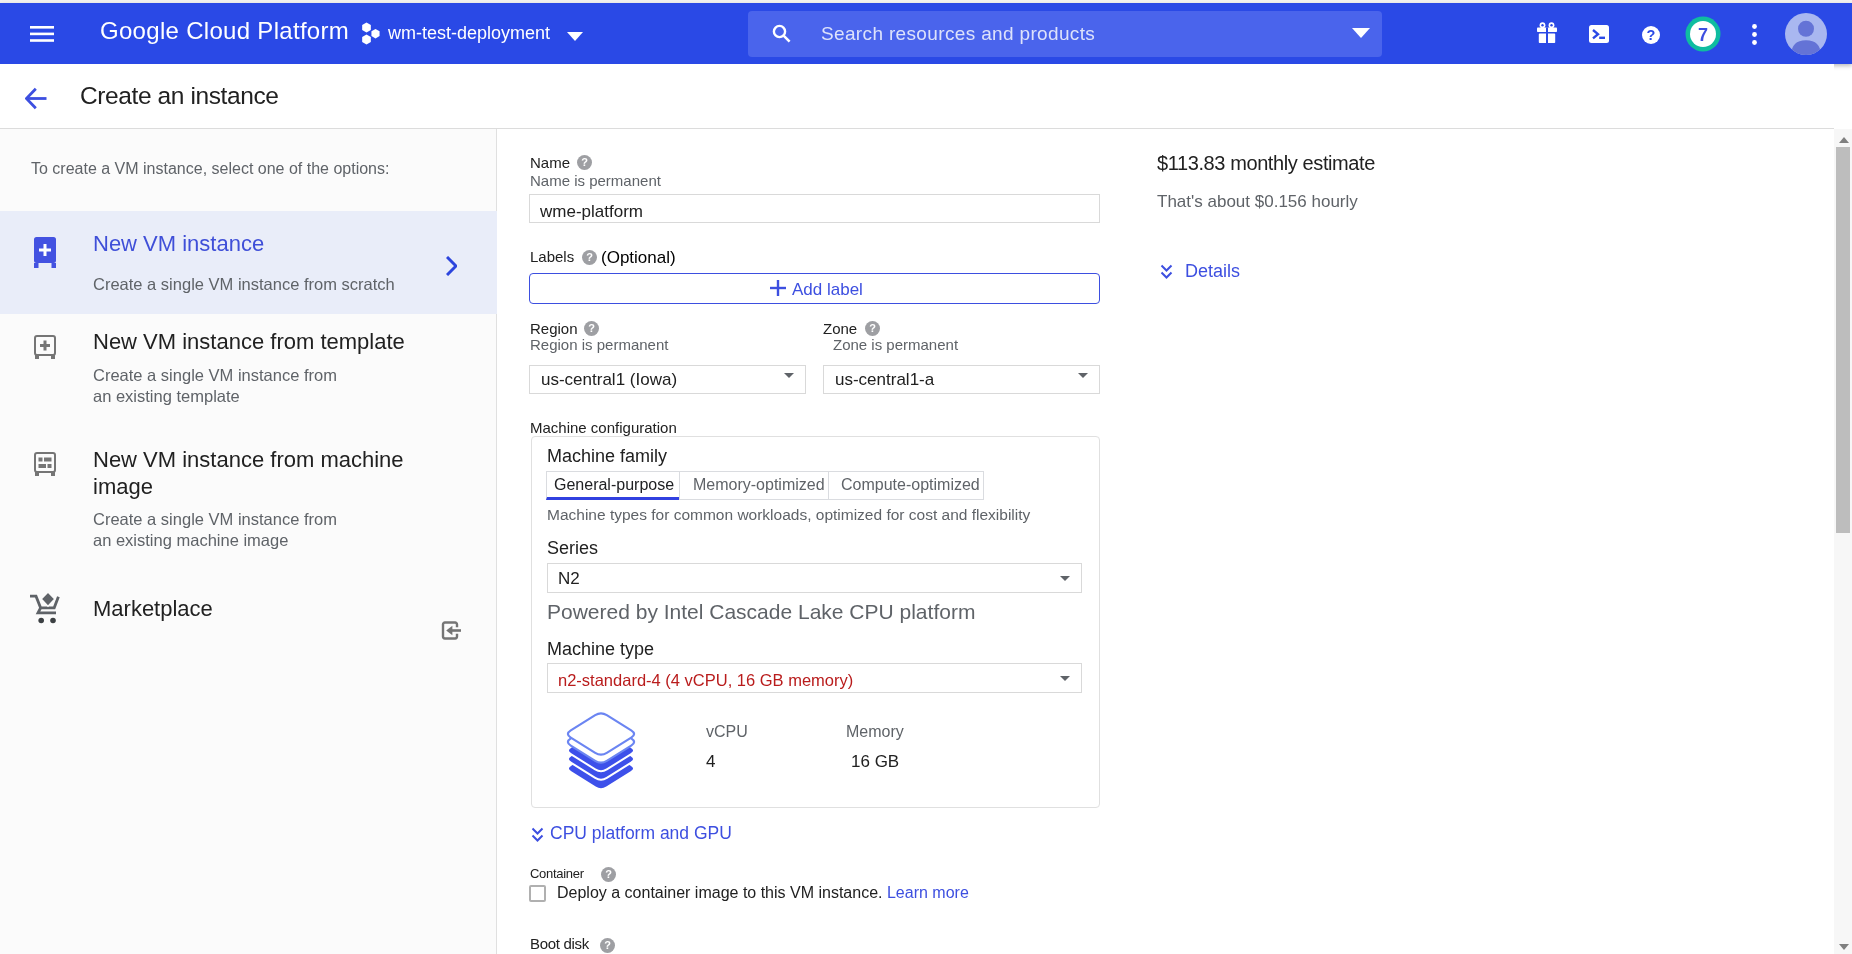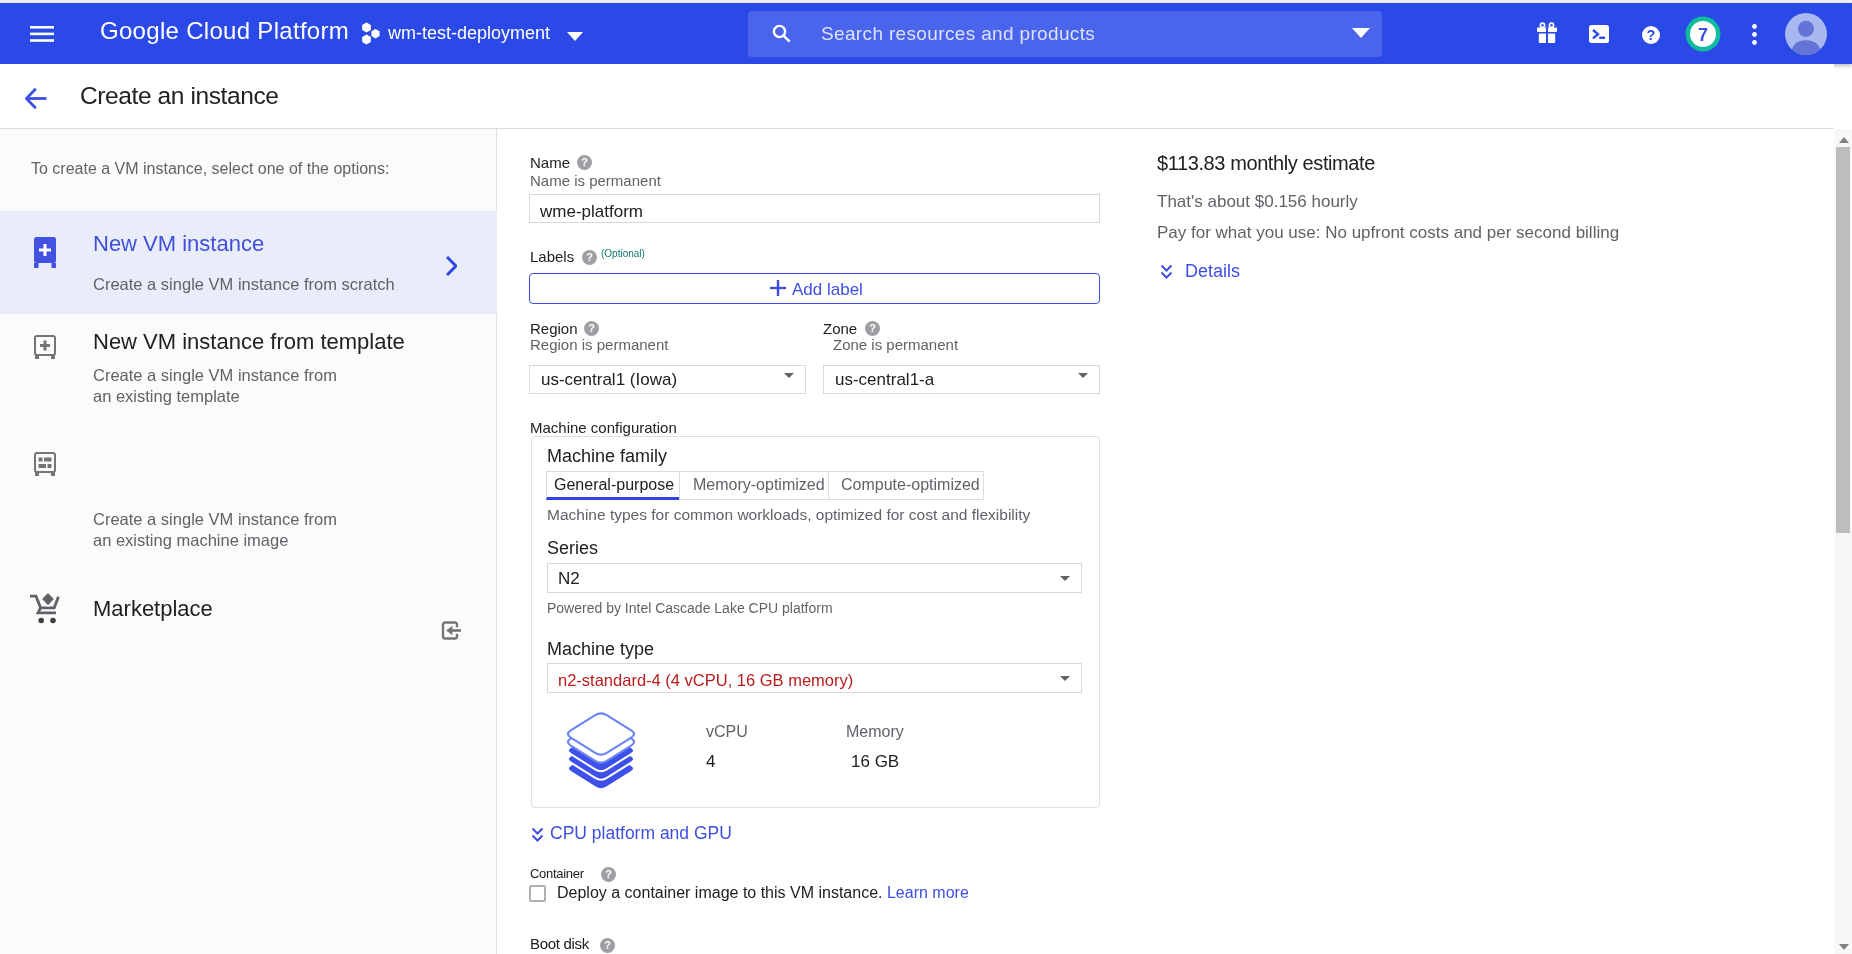--- a/index.html
+++ b/index.html
@@ -134,20 +134,21 @@
 
   <svg class="abs" style="left:34px;top:452px;" width="22" height="24" viewBox="0 0 22 24">
     <rect x="1" y="1" width="20" height="19" rx="2" fill="none" stroke="#757575" stroke-width="2"></rect>
     <rect x="4.5" y="5.5" width="4" height="4" fill="#757575"></rect>
     <rect x="10" y="5.5" width="7.5" height="4" fill="#757575"></rect>
     <rect x="4.5" y="12" width="7.5" height="4" fill="#757575"></rect>
     <rect x="13.5" y="12" width="4" height="4" fill="#757575"></rect>
     <rect x="1" y="20" width="4" height="4" fill="#757575"></rect>
     <rect x="17" y="20" width="4" height="4" fill="#757575"></rect>
   </svg>
+  <div class="t" style="left:93px;top:446px;font-size:22px;line-height:27px;color:#212121;">New VM instance from machine<br>image</div>
   <div class="t gray" style="left:93px;top:509px;font-size:16.5px;line-height:21px;">Create a single VM instance from<br>an existing machine image</div>
 
   <svg class="abs" style="left:30px;top:592px;" width="30" height="33" viewBox="0 0 30 33">
     <g fill="none" stroke="#5f6368" stroke-width="2.8">
       <path d="M0,4.2 h6 l4.6,11.6 h13.6 l4.2,-11"></path>
       <path d="M10.6,15.8 L8,20.8 H26"></path>
     </g>
     <circle cx="11.2" cy="28.5" r="2.8" fill="#3c4043"></circle>
     <circle cx="23" cy="28.5" r="2.8" fill="#3c4043"></circle>
     <polygon points="18,0 24.8,7 18,14.2 11.2,7" fill="#5f6368" stroke="#fbfbfb" stroke-width="1.4"></polygon>
@@ -160,21 +161,21 @@
   </svg>
 
   <div class="t bold" style="left:530px;top:155px;font-size:15px;color:#212121;">Name</div>
   <div class="help" style="left:577px;top:154.5px;">?</div>
   <div class="t gray" style="left:530px;top:172.5px;font-size:15px;">Name is permanent</div>
   <div class="inp" style="left:529px;top:193.5px;width:571px;height:29px;"></div>
   <div class="t" style="left:540px;top:203px;font-size:17px;color:#212121;">wme-platform</div>
 
   <div class="t bold" style="left:530px;top:248.5px;font-size:15px;color:#212121;">Labels</div>
   <div class="help" style="left:582px;top:249.5px;">?</div>
-  <div class="t" style="left:601px;top:248.5px;font-size:10px;color:#0f766e;">(Optional)</div>
+  <div class="t" style="left:601px;top:248.5px;font-size:17px;color:#000000;">(Optional)</div>
   <div class="abs" style="left:529px;top:272.5px;width:571px;height:31px;border:1px solid #3d4fe0;border-radius:4px;"></div>
   <svg class="abs" style="left:770px;top:280px;" width="16" height="16" viewBox="0 0 16 16">
     <rect x="6.8" y="0" width="2.4" height="16" fill="#3d4fe0"></rect>
     <rect x="0" y="6.8" width="16" height="2.4" fill="#3d4fe0"></rect>
   </svg>
   <div class="t ind" style="left:792px;top:281px;font-size:17px;">Add label</div>
 
   <div class="t bold" style="left:530px;top:320.5px;font-size:15px;color:#212121;">Region</div>
   <div class="help" style="left:584px;top:320.5px;">?</div>
   <div class="t bold" style="left:823px;top:320.5px;font-size:15px;color:#212121;">Zone</div>
@@ -199,21 +200,21 @@
   <div class="t" style="left:554px;top:477px;font-size:16px;color:#202124;">General-purpose</div>
   <div class="t gray" style="left:693px;top:477px;font-size:16px;">Memory-optimized</div>
   <div class="t gray" style="left:841px;top:477px;font-size:16px;">Compute-optimized</div>
 
   <div class="t gray" style="left:547px;top:507px;font-size:15.5px;">Machine types for common workloads, optimized for cost and flexibility</div>
 
   <div class="t bold" style="left:547px;top:539px;font-size:18px;color:#212121;">Series</div>
   <div class="inp" style="left:547px;top:563px;width:535px;height:30px;"></div>
   <div class="t" style="left:558px;top:570px;font-size:17px;color:#212121;">N2</div>
   <div class="caret" style="left:1060px;top:575.5px;"></div>
-  <div class="t gray" style="left:547px;top:601px;font-size:14px;">Powered by Intel Cascade Lake CPU platform</div>
+  <div class="t gray" style="left:547px;top:601px;font-size:21px;">Powered by Intel Cascade Lake CPU platform</div>
 
   <div class="t bold" style="left:547px;top:640px;font-size:18px;color:#212121;">Machine type</div>
   <div class="inp" style="left:547px;top:663px;width:535px;height:30px;"></div>
   <div class="t" style="left:558px;top:672px;font-size:16.5px;color:#b91c1c;">n2-standard-4 (4 vCPU, 16 GB memory)</div>
   <div class="caret" style="left:1060px;top:675.5px;"></div>
 
   <svg class="abs" style="left:564px;top:710px;" width="74" height="84" viewBox="0 0 74 84">
     <g stroke-linejoin="round">
       <path d="M6.8,62.1 Q1.0,58.5 6.8,54.9 L31.2,39.6 Q37.0,36.0 42.8,39.6 L67.2,54.9 Q73.0,58.5 67.2,62.1 L42.8,77.4 Q37.0,81.0 31.2,77.4 L6.8,62.1 Z" fill="#3d50ea" stroke="#fff" stroke-width="2"></path>
       <path d="M6.8,52.6 Q1.0,49.0 6.8,45.4 L31.2,30.1 Q37.0,26.5 42.8,30.1 L67.2,45.4 Q73.0,49.0 67.2,52.6 L42.8,67.9 Q37.0,71.5 31.2,67.9 L6.8,52.6 Z" fill="#3d50ea" stroke="#fff" stroke-width="2"></path>
@@ -238,21 +239,20 @@
   <div class="t bold" style="left:530px;top:867px;font-size:13px;letter-spacing:-0.3px;color:#212121;">Container</div>
   <div class="help" style="left:601px;top:866.5px;">?</div>
   <div class="abs" style="left:529px;top:884.5px;width:17px;height:17px;border:2px solid #b0b0b0;border-radius:2px;background:#fff;"></div>
   <div class="t" style="left:557px;top:885px;font-size:16px;color:#212121;">Deploy a container image to this VM instance. <span class="ind">Learn more</span></div>
 
   <div class="t bold" style="left:530px;top:935.5px;font-size:15px;letter-spacing:-0.3px;color:#212121;">Boot disk</div>
   <div class="help" style="left:600px;top:937.5px;">?</div>
 
   <div class="t bold" style="left:1157px;top:153px;font-size:20px;letter-spacing:-0.4px;color:#212121;">$113.83 monthly estimate</div>
   <div class="t gray" style="left:1157px;top:193px;font-size:17px;">That's about $0.156 hourly</div>
-  <div class="t gray" style="left:1157px;top:223.5px;font-size:17px;">Pay for what you use: No upfront costs and per second billing</div>
   <svg class="abs" style="left:1160px;top:264px;" width="13" height="16" viewBox="0 0 13 16">
     <g fill="none" stroke="#3d4fe0" stroke-width="2">
       <polyline points="1.5,1.5 6.5,6.5 11.5,1.5"></polyline>
       <polyline points="1.5,8.5 6.5,13.5 11.5,8.5"></polyline>
     </g>
   </svg>
   <div class="t ind" style="left:1179px;top:262px;font-size:18px;margin-left:6px;">Details</div>
 
   <div class="abs" style="left:1834px;top:129px;width:18px;height:825px;background:#f7f7f7;"></div>
   <div class="abs" style="left:1839px;top:137px;width:0;height:0;border-left:5px solid transparent;border-right:5px solid transparent;border-bottom:6px solid #808080;"></div>

